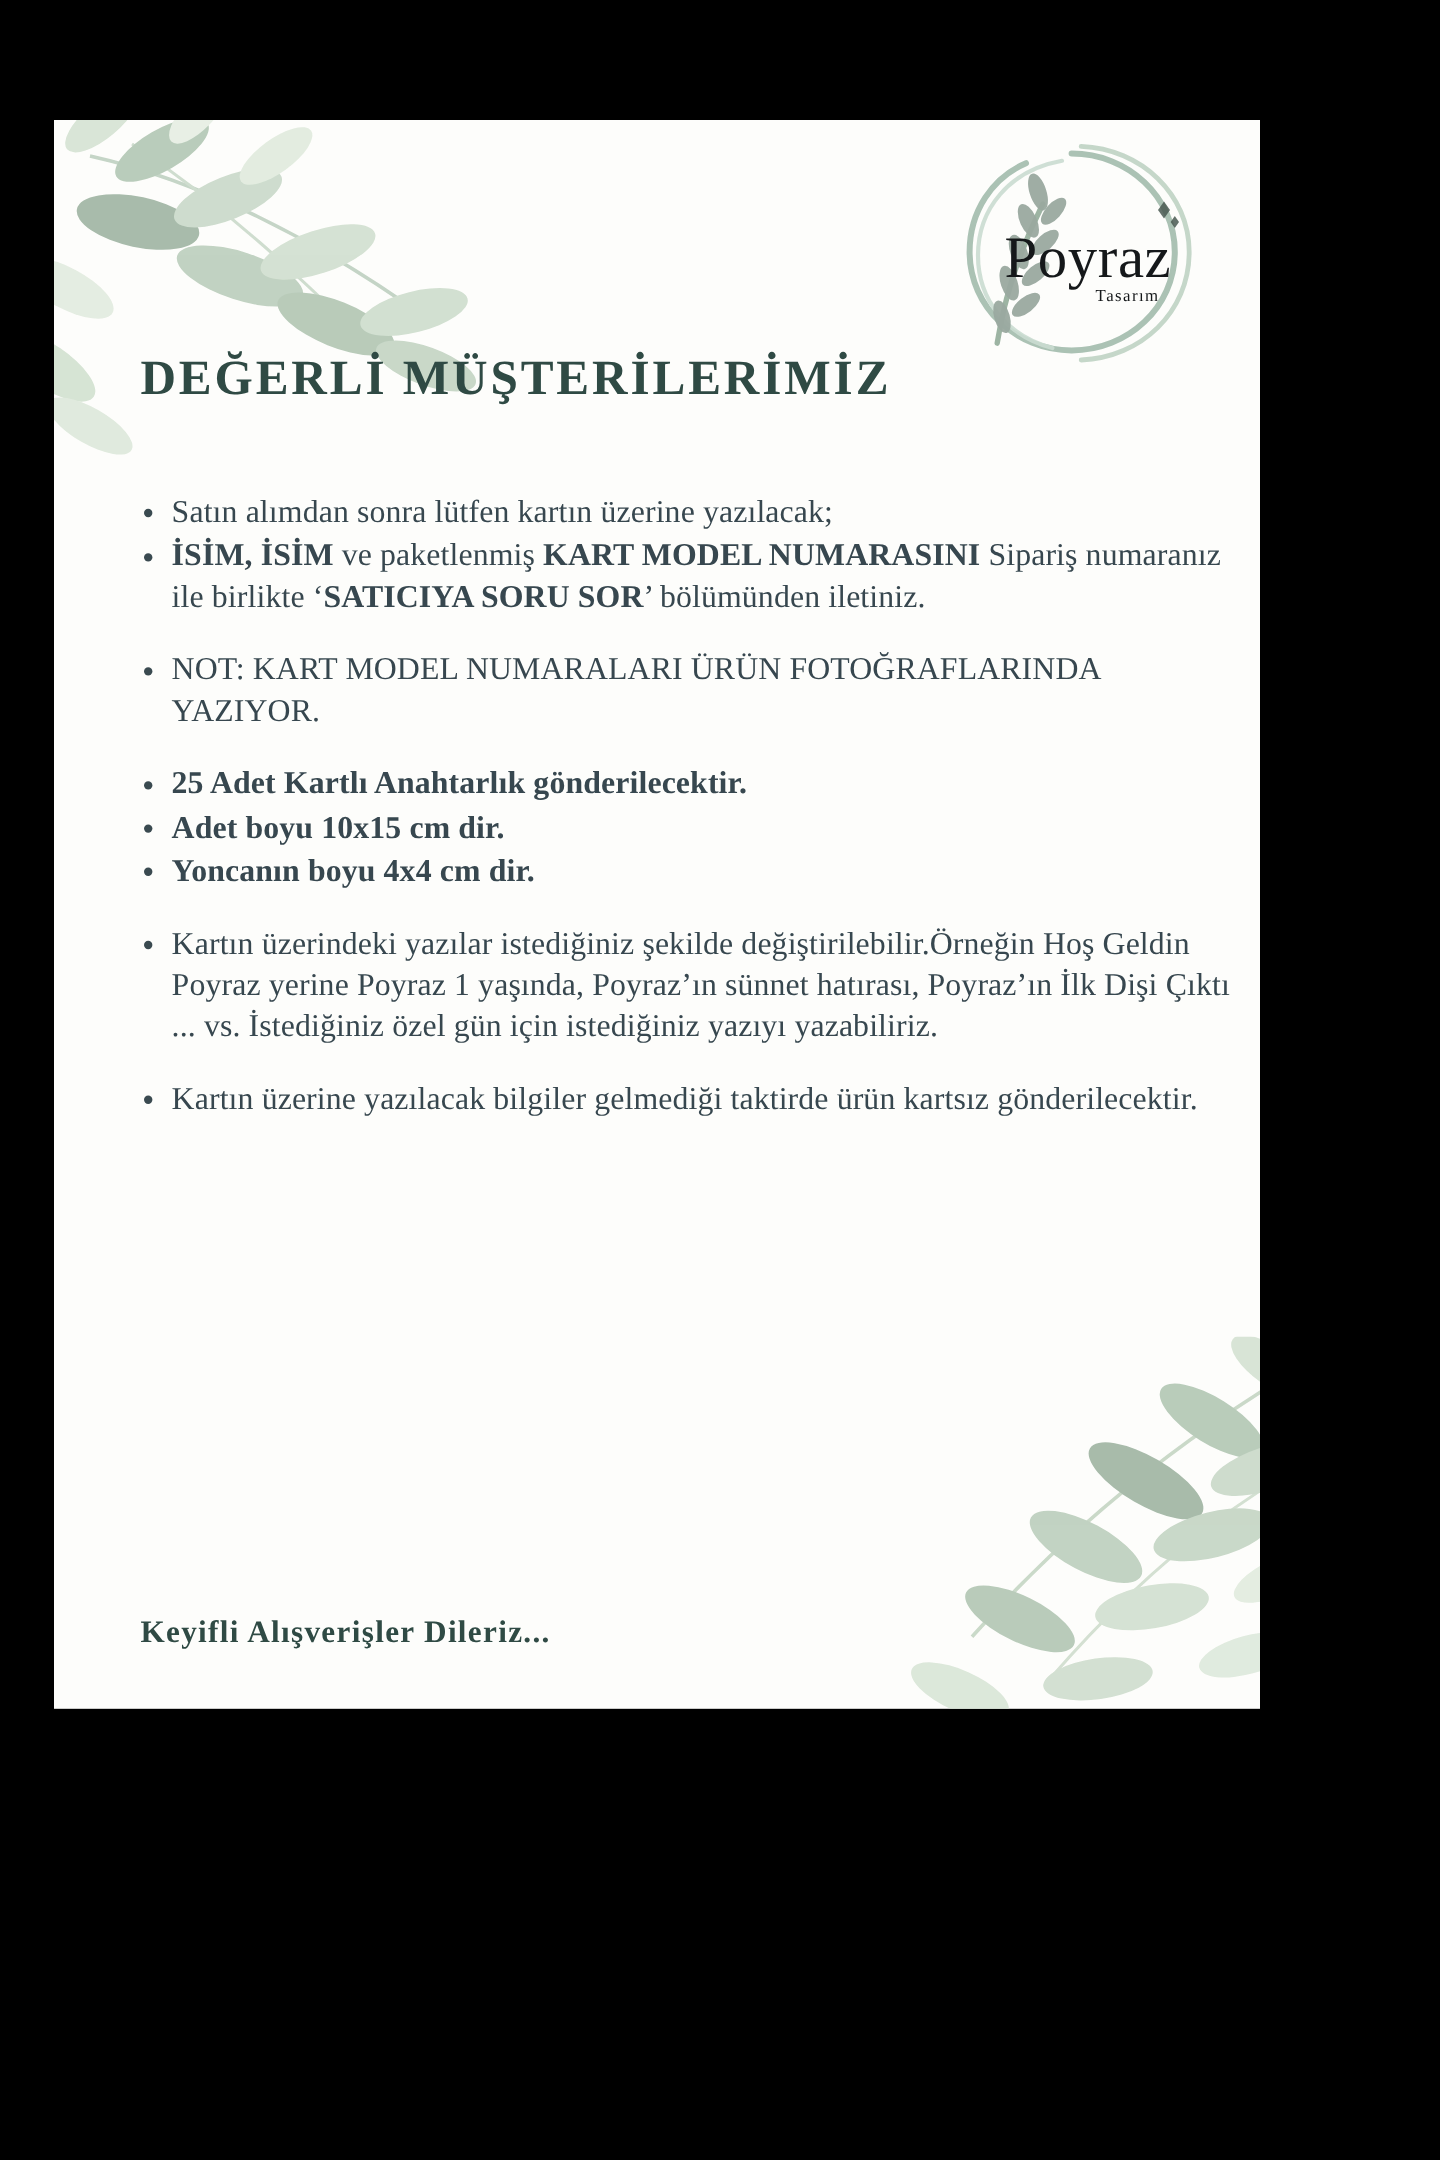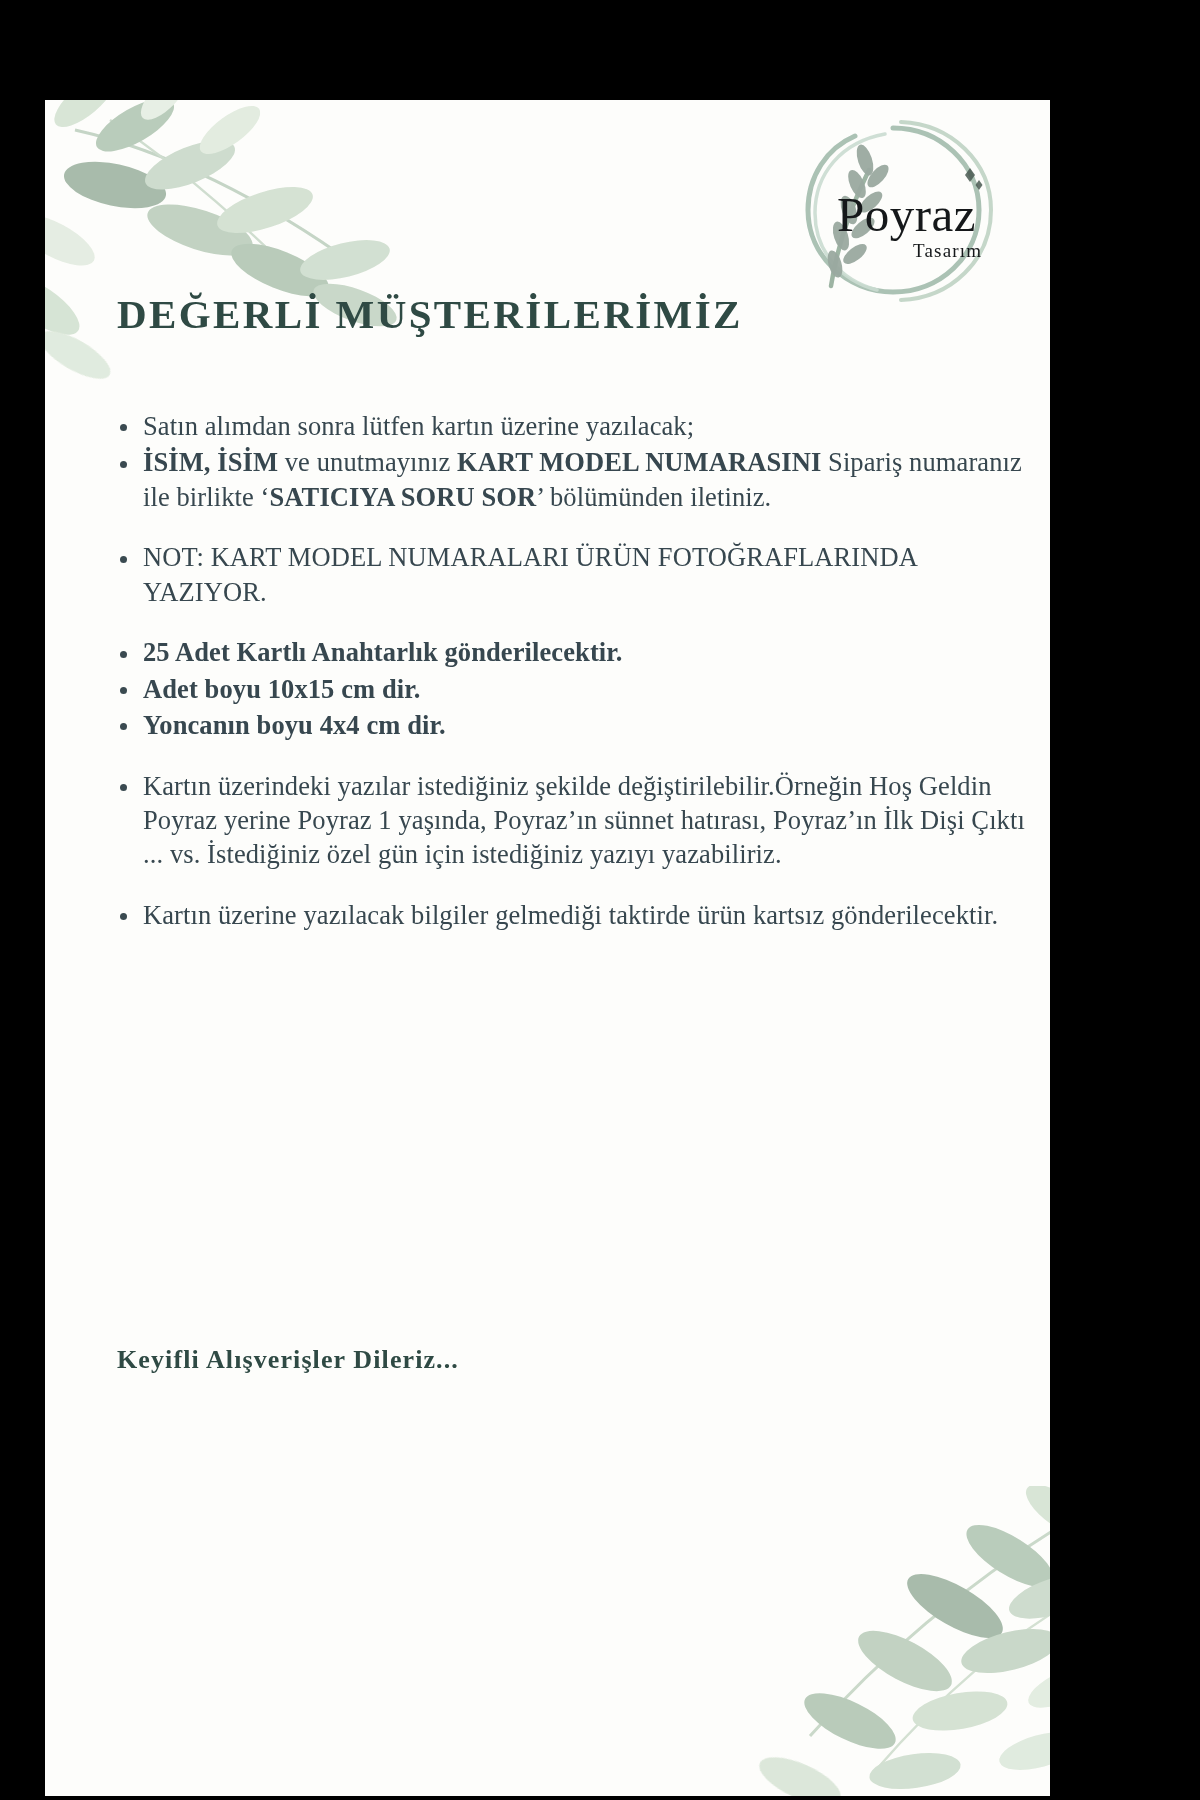--- a/index.html
+++ b/index.html
@@ -4,21 +4,21 @@
 <style>
   html,body{margin:0;padding:0;background:#000;}
   body{width:1200px;height:1800px;overflow:hidden;font-family:"Liberation Serif",serif;}
 
   #page{position:relative;width:1200px;height:1800px;background:#000;}
 
   
   #card{
     position:absolute;
     left:45px; top:100px;
-    width:1005px; height:1696px;
+    width:1005px; height:1324px;
     background:#fdfdfb;
     overflow:hidden;
   }
 
   
   .leaf-cluster{position:absolute;pointer-events:none;}
   #leaves-topleft{left:-30px;top:-10px;width:520px;height:330px;opacity:.95;}
   #leaves-bottomright{right:-40px;bottom:-20px;width:430px;height:330px;opacity:.95;}
 
   
@@ -28,21 +28,21 @@
   }
   #logo-word{
     position:absolute; left:72px; top:72px;
     font-family:"Liberation Serif",serif;
     font-size:49px; color:#15181a; letter-spacing:.5px;
     line-height:1;
   }
   #logo-sub{
     position:absolute; left:148px; top:122px;
     font-family:"Liberation Serif",serif;
-    font-size:19px; color:#15181a; letter-spacing:1.2px;
+    font-size:14px; color:#15181a; letter-spacing:1.2px;
   }
 
   
   #heading{
     position:absolute; left:72px; top:190px;
     font-family:"Liberation Serif",serif;
     font-weight:bold; font-size:41px;
     letter-spacing:2.4px;
     color:#2f4a44;
     white-space:nowrap;
@@ -166,21 +166,21 @@
       <div id="logo-word">Poyraz</div>
       <div id="logo-sub">Tasarım</div>
     </div>
 
     <div id="heading">DEĞERLİ MÜŞTERİLERİMİZ</div>
 
     <div id="content">
         <div class="block">
           <ul class="bl">
             <li><span>Satın alımdan sonra lütfen kartın üzerine yazılacak;</span></li>
-            <li><span class="b">İSİM, İSİM</span><span> ve unutmayınız </span><span class="b">KART MODEL NUMARASINI</span><span> Sipariş numaranız ile birlikte ‘</span><span class="b">SATICIYA SORU SOR</span><span>’ bölümünden iletiniz.</span></li>
+            <li><span class="b">İSİM, İSİM</span><span> ve paketlenmiş </span><span class="b">KART MODEL NUMARASINI</span><span> Sipariş numaranız ile birlikte ‘</span><span class="b">SATICIYA SORU SOR</span><span>’ bölümünden iletiniz.</span></li>
           </ul>
         </div>
         <div class="block">
           <ul class="bl">
             <li><span>NOT: KART MODEL NUMARALARI ÜRÜN FOTOĞRAFLARINDA YAZIYOR.</span></li>
           </ul>
         </div>
         <div class="block">
           <ul class="bl">
             <li class="bold"><span class="b">25 Adet Kartlı Anahtarlık gönderilecektir.</span></li>

